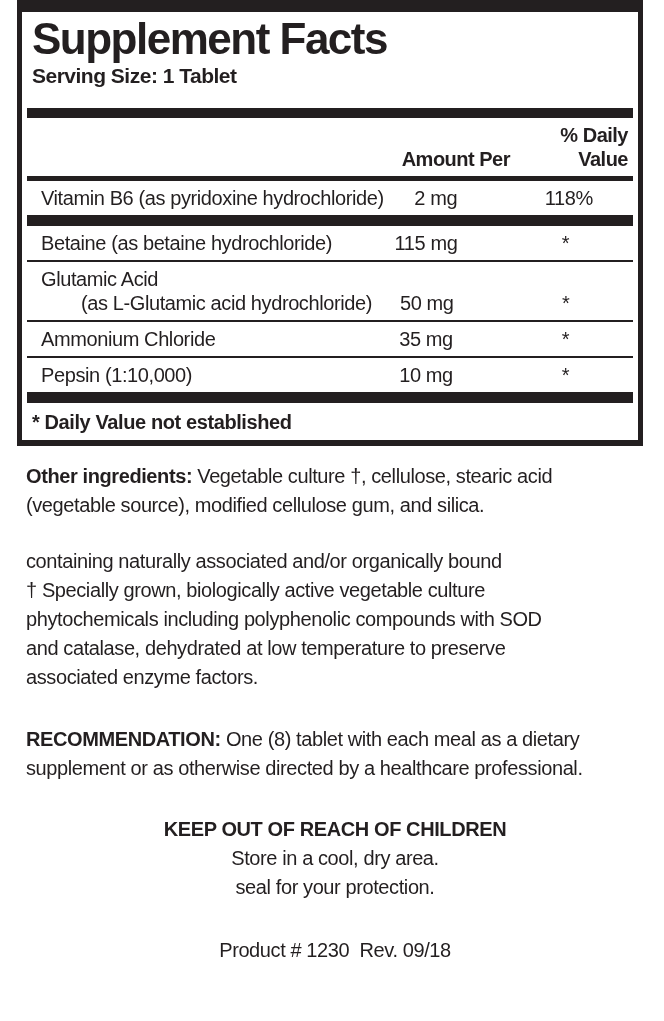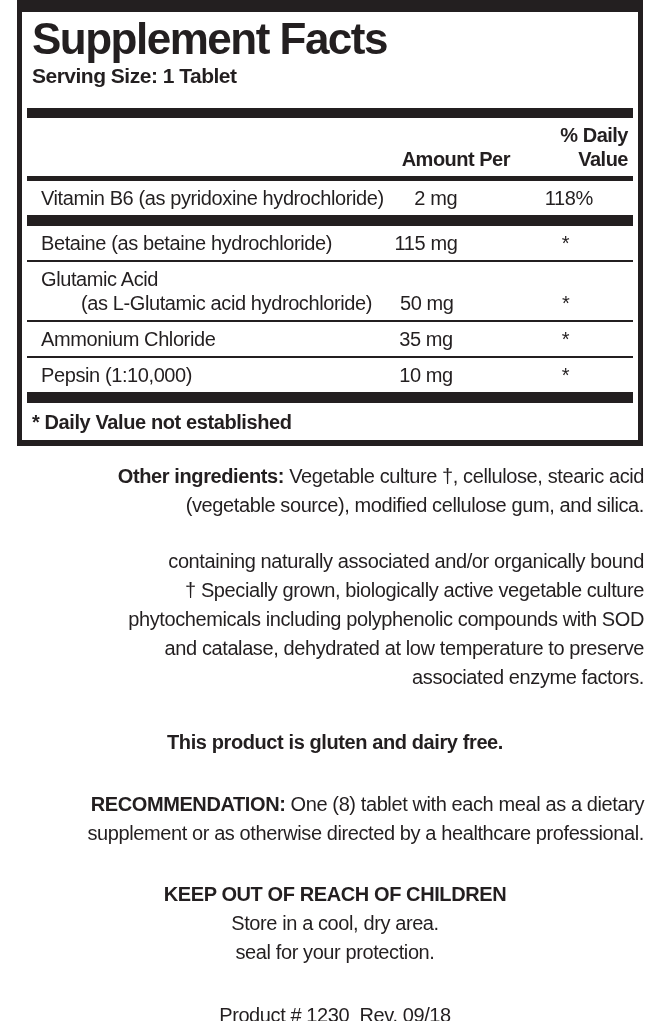--- a/index.html
+++ b/index.html
@@ -86,21 +86,21 @@
     line-height: 24px;
     letter-spacing: -0.4px;
     padding: 7px 5px 6px;
   }
   .below {
     padding: 0 20px 0 26px;
     font-size: 20px;
     line-height: 29px;
     letter-spacing: -0.4px;
   }
-  .below .line { white-space: nowrap; text-align: right; }
+  .below .line { white-space: nowrap; }
   .para-oi      { margin-top: 16px; }
   .para-dagger  { margin-top: 27px; }
   .center-bold  { margin-top: 36px; text-align: center; font-weight: bold; }
   .para-rec     { margin-top: 33px; }
   .center-block { margin-top: 32px; text-align: center; }
   .keep-out     { font-weight: bold; }
   .product-line { margin-top: 34px; text-align: center; white-space: pre; }
   b { font-weight: bold; }
 </style>
 </head>
@@ -179,21 +179,20 @@
   </div>
 
   <div class="para-dagger">
     <div class="line">containing naturally associated and/or organically bound</div>
     <div class="line">† Specially grown, biologically active vegetable culture</div>
     <div class="line">phytochemicals including polyphenolic compounds with SOD</div>
     <div class="line">and catalase, dehydrated at low temperature to preserve</div>
     <div class="line">associated enzyme factors.</div>
   </div>
 
-  <div class="center-bold">This product is gluten and dairy free.</div>
 
   <div class="para-rec">
     <div class="line"><b>RECOMMENDATION:</b><span> One (8) tablet with each meal as a dietary</span></div>
     <div class="line">supplement or as otherwise directed by a healthcare professional.</div>
   </div>
 
   <div class="center-block">
     <div class="keep-out">KEEP OUT OF REACH OF CHILDREN</div>
     <div>Store in a cool, dry area.</div>
     <div>seal for your protection.</div>

